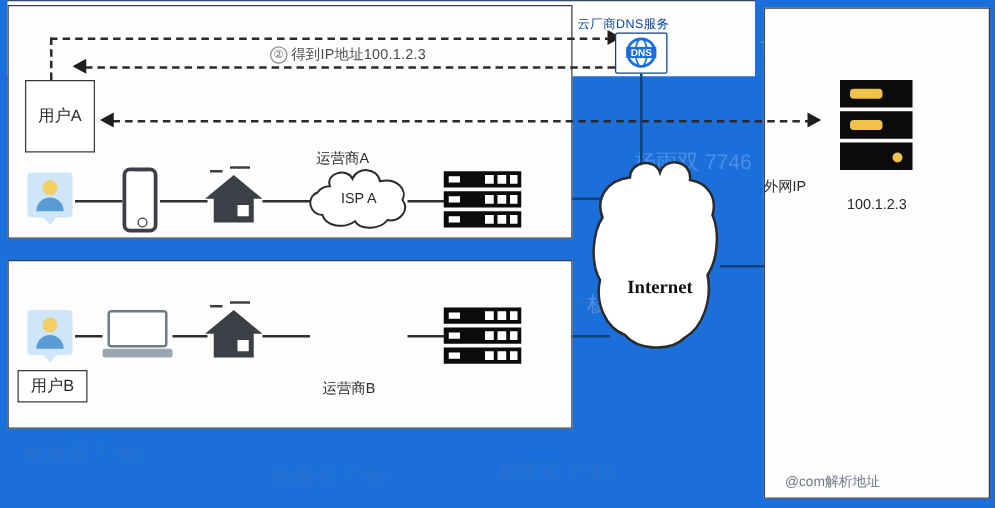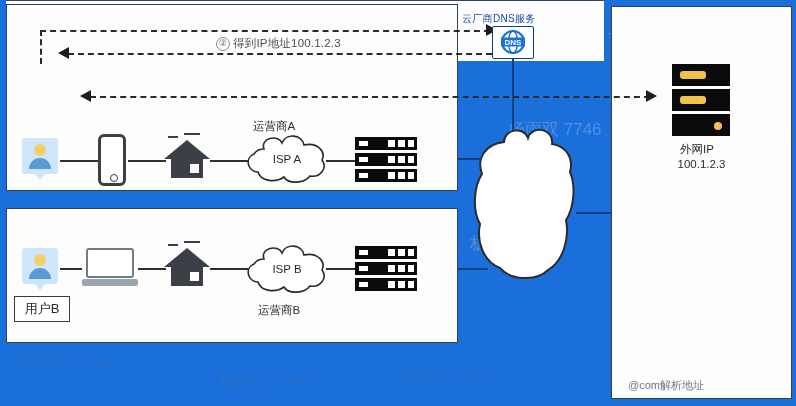--- a/index.html
+++ b/index.html
@@ -86,21 +86,21 @@
   #internet-cloud{position:absolute;left:466px;top:124px;width:124px;height:160px;}
   #internet-label{position:absolute;left:466px;top:222px;width:124px;text-align:center;
       font-family:"Liberation Serif","DejaVu Serif",serif;font-weight:bold;font-size:15px;color:#111;}
 
   
   #dns-box{position:absolute;left:492px;top:26px;width:42px;height:33px;background:#fff;border:1.5px solid #0c3f86;border-radius:2px;box-sizing:border-box;}
   #dns-label{position:absolute;left:462px;top:12px;width:110px;text-align:left;font-size:10px;color:#0e49a0;letter-spacing:.3px;}
 
   
   #company-title{position:absolute;left:611px;top:36px;width:181px;text-align:center;font-size:13px;color:#1d1d1d;}
-  #company-ip1{position:absolute;left:611px;top:142px;width:172px;text-align:center;font-size:11.5px;color:#2b2b2b;}
+  #company-ip1{position:absolute;left:611px;top:142px;width:172px;font-size:11.5px;color:#2b2b2b;}
   #company-ip2{position:absolute;left:611px;top:158px;width:181px;text-align:center;font-size:11.5px;color:#2b2b2b;}
 
   
   .wm{position:absolute;color:rgba(120,120,130,.17);font-size:17px;white-space:nowrap;
       pointer-events:none;user-select:none;}
   .wm-blue{color:rgba(255,255,255,.22);}
   #credit{position:absolute;left:628px;top:378px;font-size:11px;color:#6f7785;}
 </style>
 </head>
 <body>
@@ -160,25 +160,29 @@
 
   <div class="wirebluev" style="left:512px;top:59px;height:74px;"></div>
 
   <svg id="internet-cloud" viewBox="0 0 124 160">
     <path d="M38 18 C38 5 58 2 62 14 C66 1 88 4 86 20
              C100 22 108 34 104 48 C110 62 108 84 100 96
              C104 116 96 138 82 146 C70 158 44 156 34 144
              C18 138 10 118 14 100 C6 86 8 62 16 50
              C10 34 20 20 38 18 Z" fill="#ffffff" stroke="#2b2b2b" stroke-width="2"></path>
   </svg>
+  <div id="internet-label">Internet</div>
 
   <div class="wireblue" style="left:458px;top:158px;width:24px;"></div>
   <div class="wireblue" style="left:458px;top:268px;width:30px;"></div>
   <div class="wireblue" style="left:576px;top:212px;width:36px;"></div>
 
+  <div class="userbox" id="userbox-a" style="left:20px;top:64px;width:56px;height:58px;">
+    <span>用户A</span>
+  </div>
 
   <div class="avatar" style="left:22px;top:138px;">
     <div class="av-head"></div>
     <div class="av-body"></div>
   </div>
 
   <div class="wire" style="left:60px;top:160px;width:38px;"></div>
 
   <div class="phone" style="left:98px;top:134px;"></div>
 
@@ -250,29 +254,20 @@
   <div class="house" style="left:164px;top:248px;">
     <div class="hs-ant"></div>
     <div class="hs-ant2"></div>
     <div class="hs-roof"></div>
     <div class="hs-body"></div>
     <div class="hs-win"></div>
   </div>
 
   <div class="wire" style="left:210px;top:268px;width:38px;"></div>
 
-  <div class="cloudwrap" style="left:244px;top:244px;width:86px;height:50px;">
-    <svg width="86" height="50" viewBox="0 0 86 50">
-      <path d="M20 15 C16 4 34 0 38 9 C42 -1 58 0 60 11
-               C74 8 82 18 78 26 C84 34 76 44 66 42
-               C60 50 44 50 40 43 C30 50 16 46 14 38
-               C4 38 0 24 10 20 C12 17 16 15 20 15 Z" fill="#ffffff" stroke="#2b2b2b" stroke-width="1.6"></path>
-    </svg>
-    <div class="cloudtext" style="top:19px;">ISP B</div>
-  </div>
 
   <div class="lbl" style="left:258px;top:303px;font-size:11.5px;">运营商B</div>
 
   <div class="wire" style="left:326px;top:268px;width:30px;"></div>
 
   <div class="servers" style="left:355px;top:246px;">
     <div class="srv" style="width:62px;height:13px;">
       <span class="led" style="left:4px;top:4px;width:9px;height:5px;"></span>
       <span class="led" style="left:33px;top:3px;width:7px;height:7px;"></span>
       <span class="led" style="left:43px;top:3px;width:7px;height:7px;"></span>

